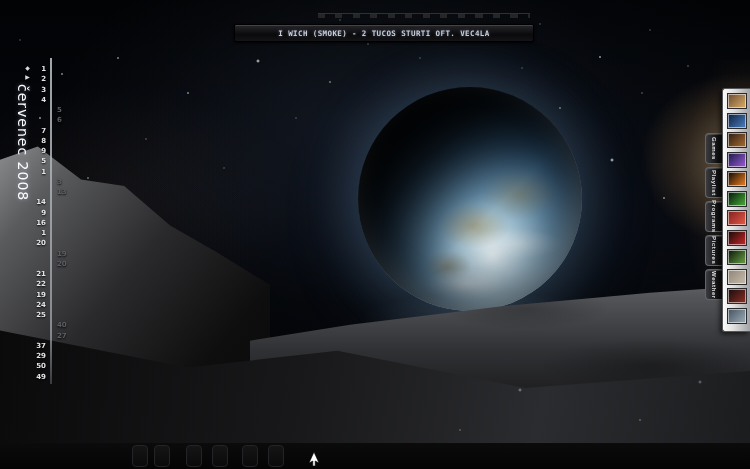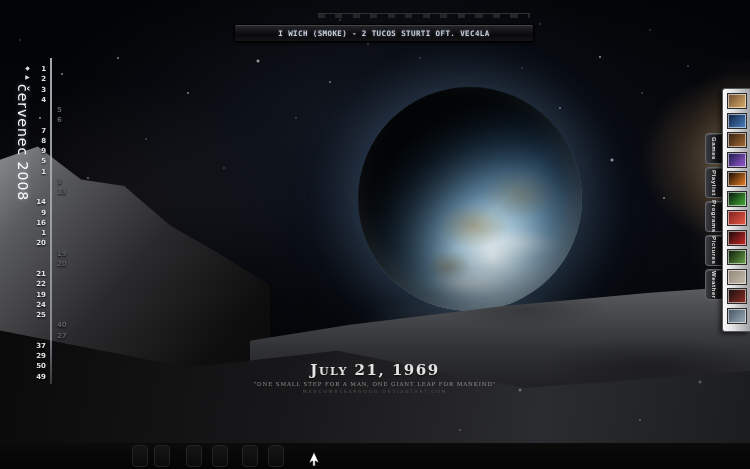--- a/index.html
+++ b/index.html
@@ -293,25 +293,20 @@
       <div class="thumb" style="--c1: #0a0604; --c2: #d2711f;"></div>
       <div class="thumb" style="--c1: #03120a; --c2: #3f9a33;"></div>
       <div class="thumb" style="--c1: #7e1f1f; --c2: #d9533f;"></div>
       <div class="thumb" style="--c1: #120808; --c2: #b32424;"></div>
       <div class="thumb" style="--c1: #091407; --c2: #5d8f3f;"></div>
       <div class="thumb" style="--c1: #8f8578; --c2: #bfb4a4;"></div>
       <div class="thumb" style="--c1: #140d0c; --c2: #7c2a22;"></div>
       <div class="thumb" style="--c1: #45525e; --c2: #8fa0ad;"></div>
     </div>
 
-  <div class="memorial">
-    <div class="mem-title">July 21, 1969</div>
-    <div class="mem-quote">"ONE SMALL STEP FOR A MAN, ONE GIANT LEAP FOR MANKIND"</div>
-    <div class="mem-credit">MANCOMBSEAPGOOD.DEVIANTART.COM</div>
-  </div>
 
   <div class="taskbar">
 
   <div class="tb-group">
         
       </div>
       <div class="tb-group">
         
       </div>
       <div class="tb-group">

